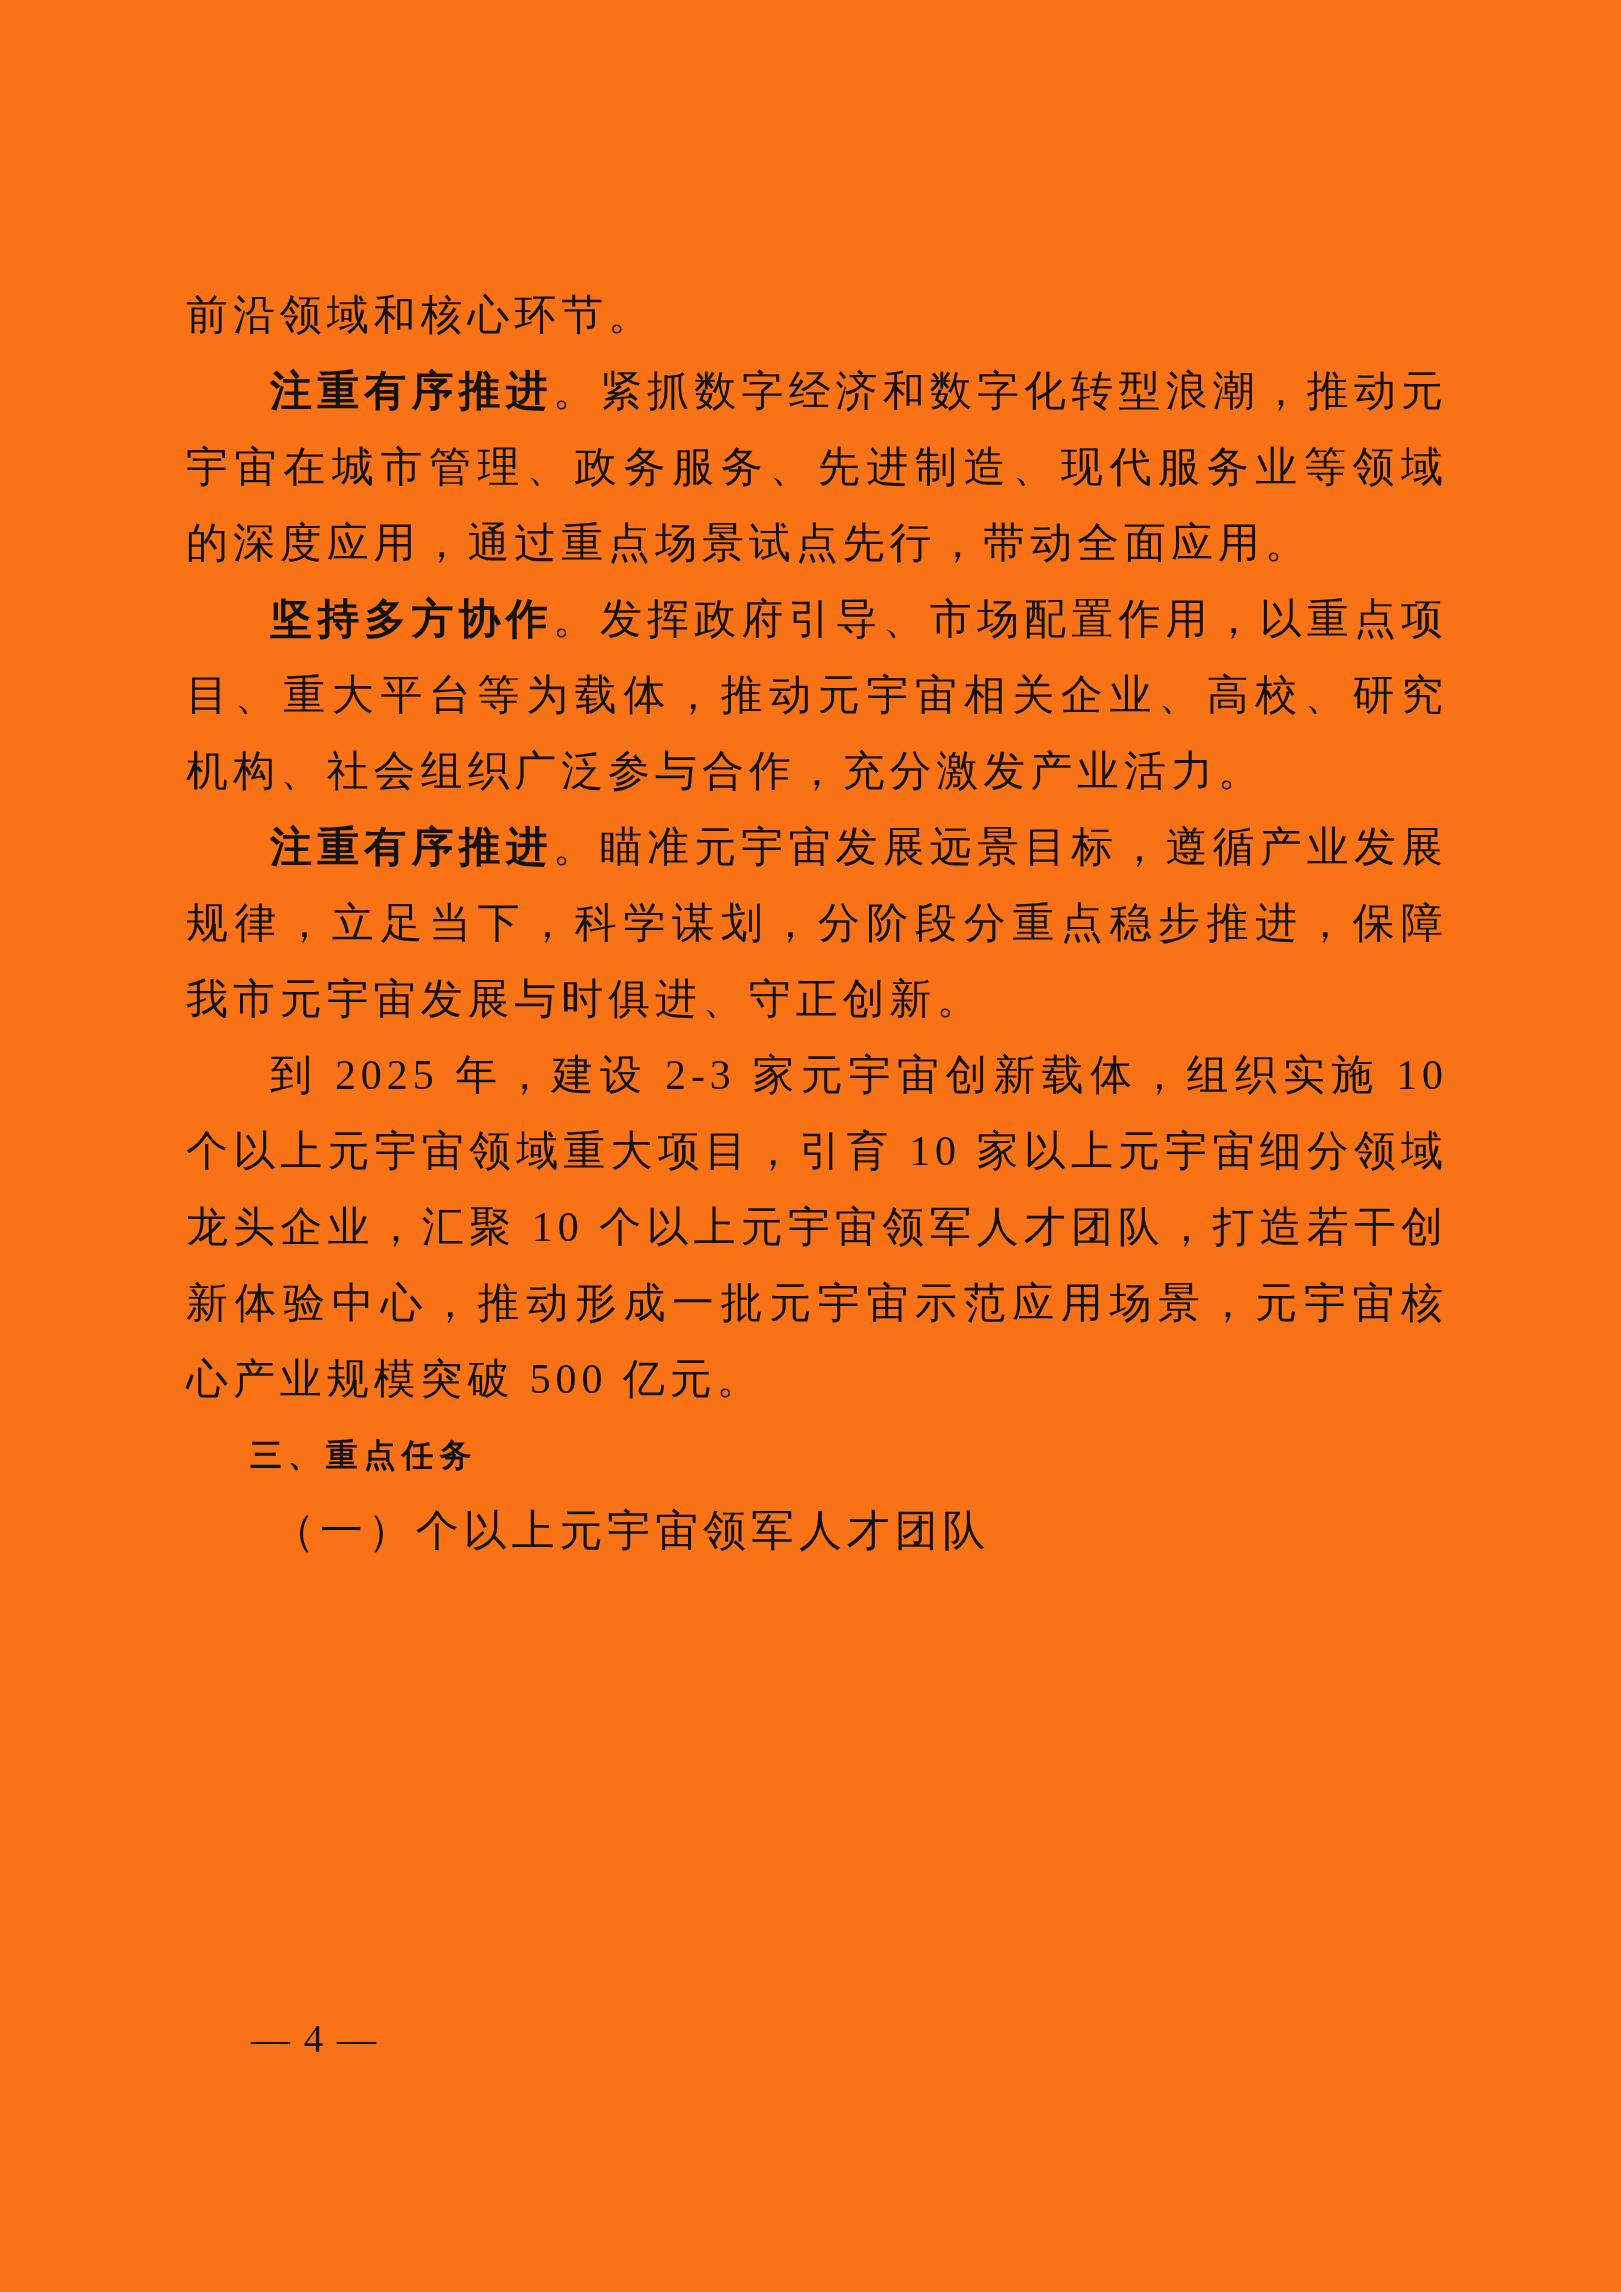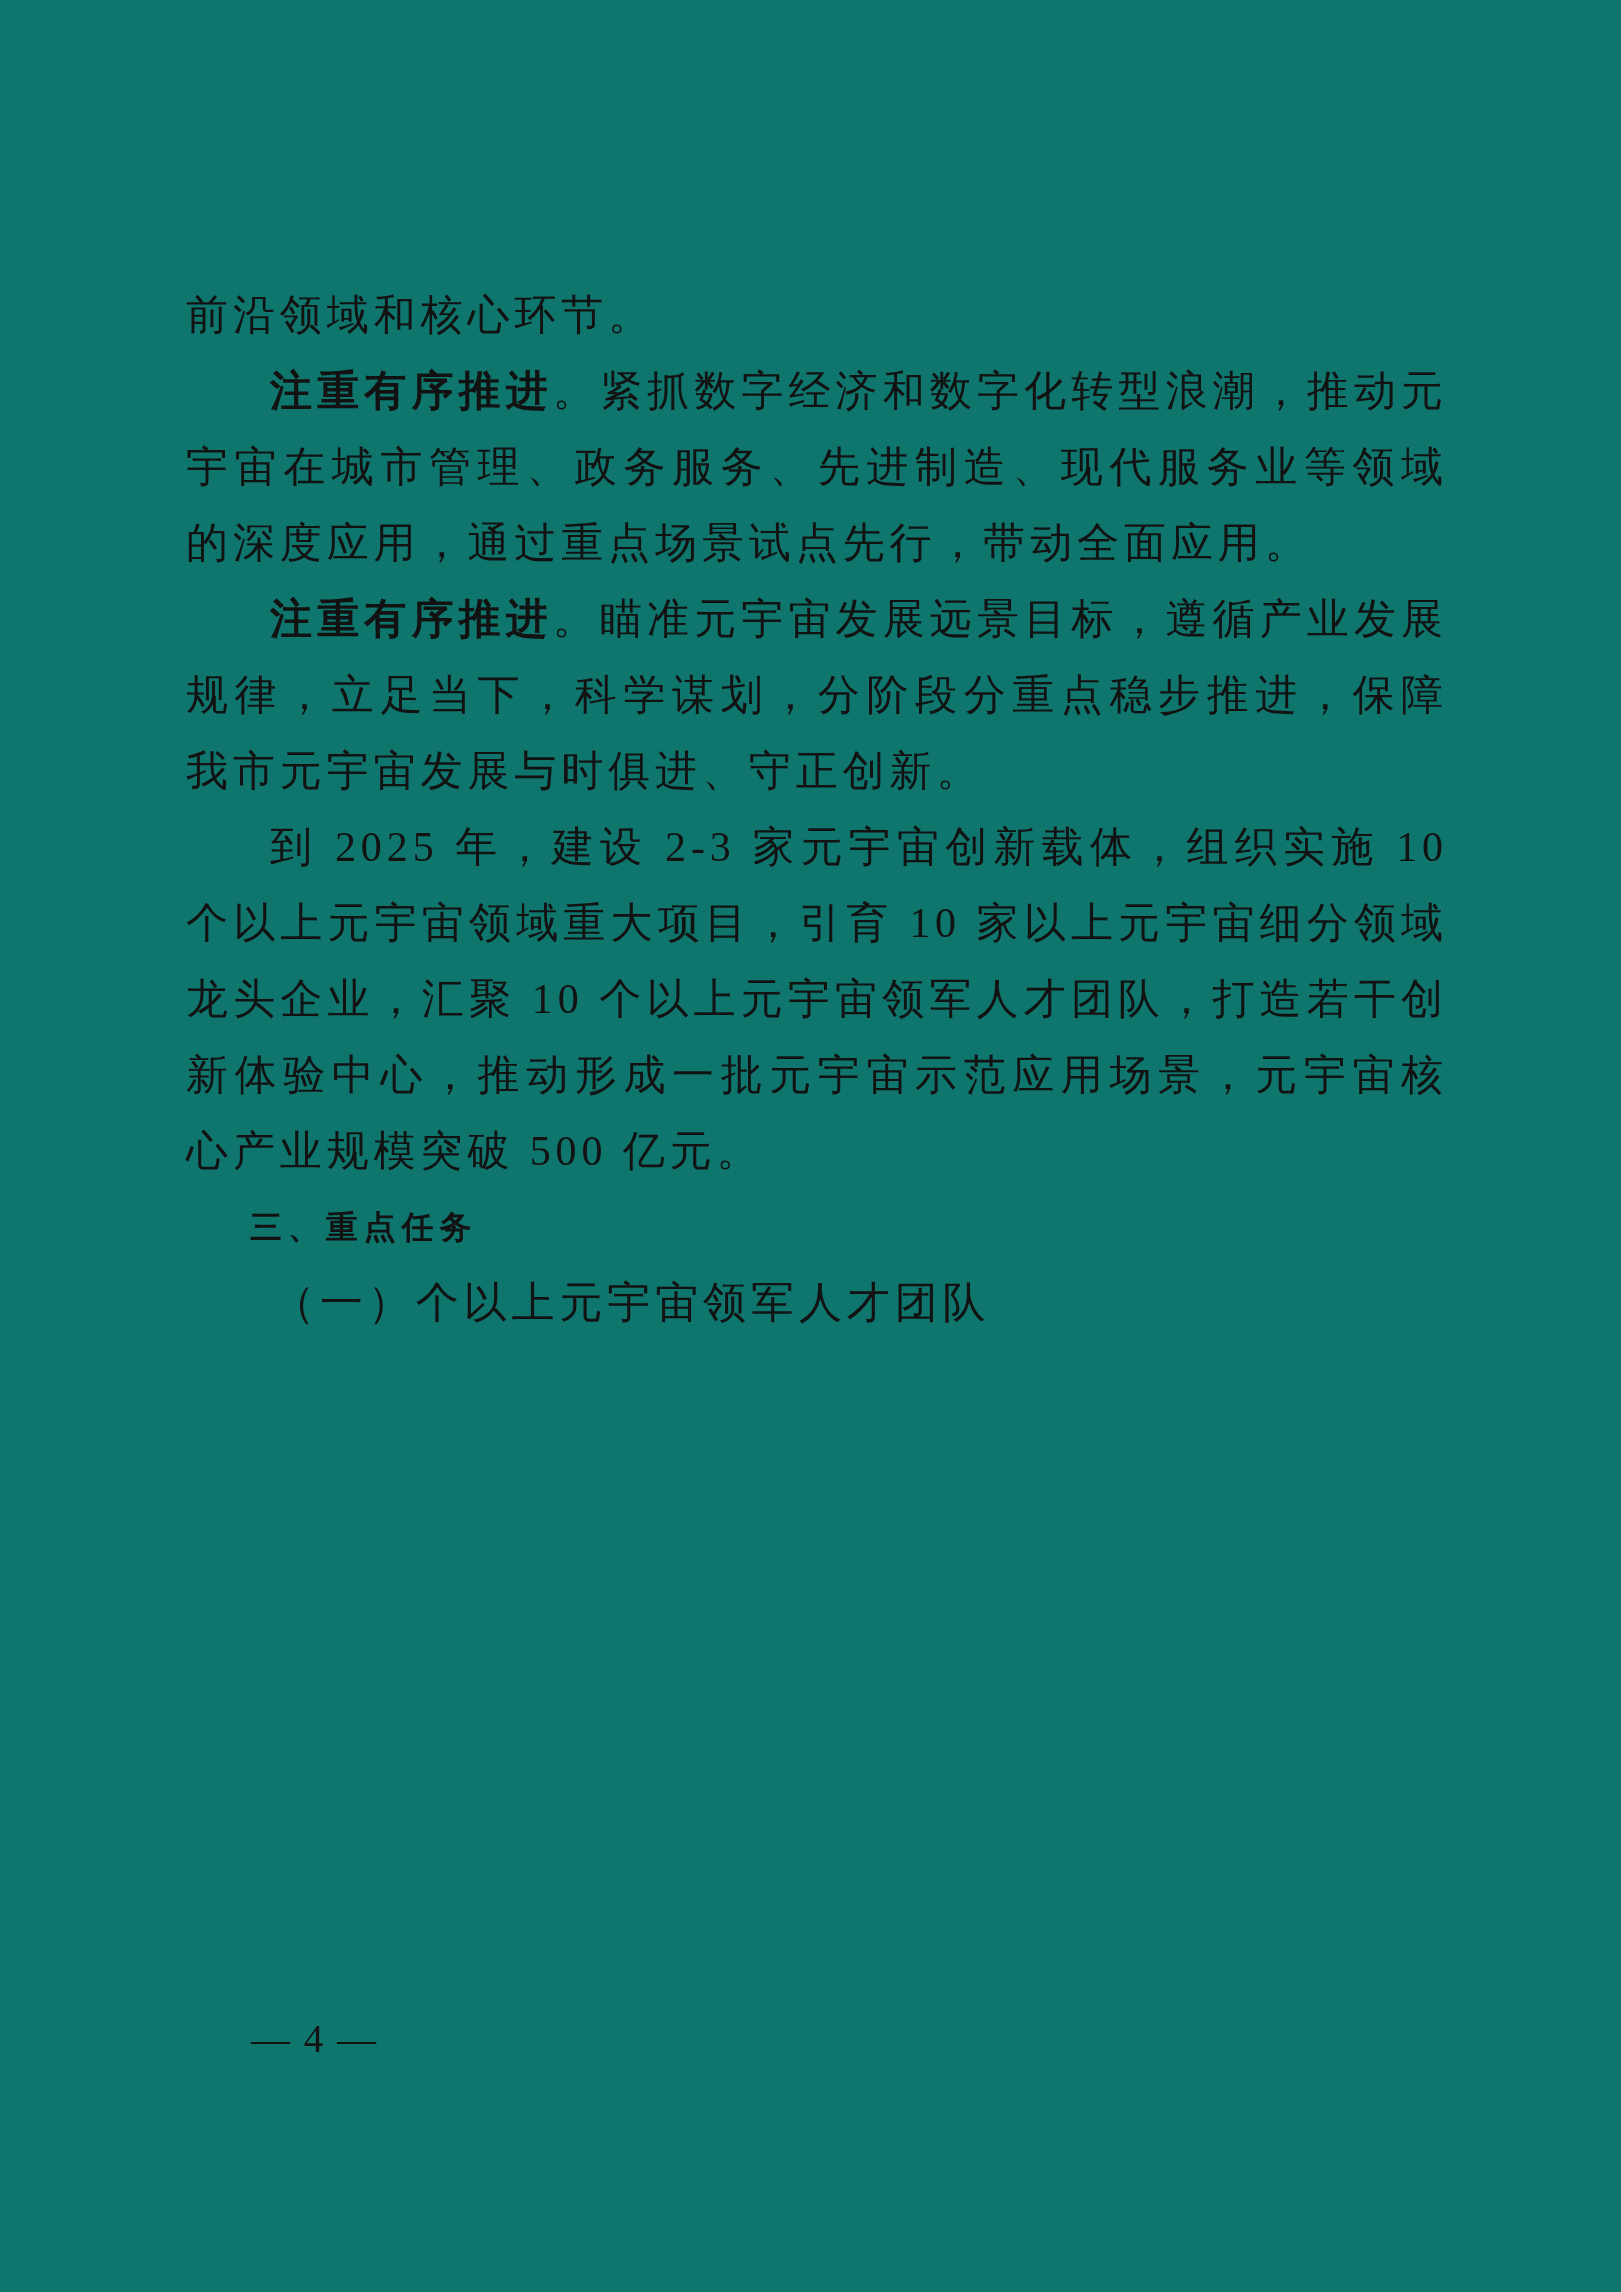--- a/index.html
+++ b/index.html
@@ -11,21 +11,21 @@
     width: 1621px;
     height: 2293px;
     position: relative;
     font-family: "Liberation Serif", "DejaVu Serif", serif;
     color: #121212;
     overflow: hidden;
   }
   .page {
     position: absolute;
     inset: 0;
-    background: #0f766e;
+    background: #f97316;
   }
   .content {
     position: absolute;
     left: 186px;
     top: 277px;
     width: 1262px;
   }
   .para {
     font-size: 42px;
     line-height: 76px;
@@ -81,20 +81,23 @@
   <div class="content">
 
     <p class="para">
       <span>前沿领域和核心环节。</span>
     </p>
 
     <p class="para indent">
       <span class="lead-bold">注重有序推进</span><span>。紧抓数字经济和数字化转型浪潮，推动元宇宙在城市管理、政务服务、先进制造、现代服务业等领域的深度应用，通过重点场景试点先行，带动全面应用。</span>
     </p>
 
+    <p class="para indent">
+      <span class="lead-bold">坚持多方协作</span><span>。发挥政府引导、市场配置作用，以重点项目、重大平台等为载体，推动元宇宙相关企业、高校、研究机构、社会组织广泛参与合作，充分激发产业活力。</span>
+    </p>
 
     <p class="para indent">
       <span class="lead-bold">注重有序推进</span><span>。瞄准元宇宙发展远景目标，遵循产业发展规律，立足当下，科学谋划，分阶段分重点稳步推进，保障我市元宇宙发展与时俱进、守正创新。</span>
     </p>
 
 
 
     <p class="para indent">
       <span>到 2025 年，建设 2-3 家元宇宙创新载体，组织实施 10 个以上元宇宙领域重大项目，引育 10 家以上元宇宙细分领域龙头企业，汇聚 10 个以上元宇宙领军人才团队，打造若干创新体验中心，推动形成一批元宇宙示范应用场景，元宇宙核心产业规模突破 500 亿元。</span>
     </p>

